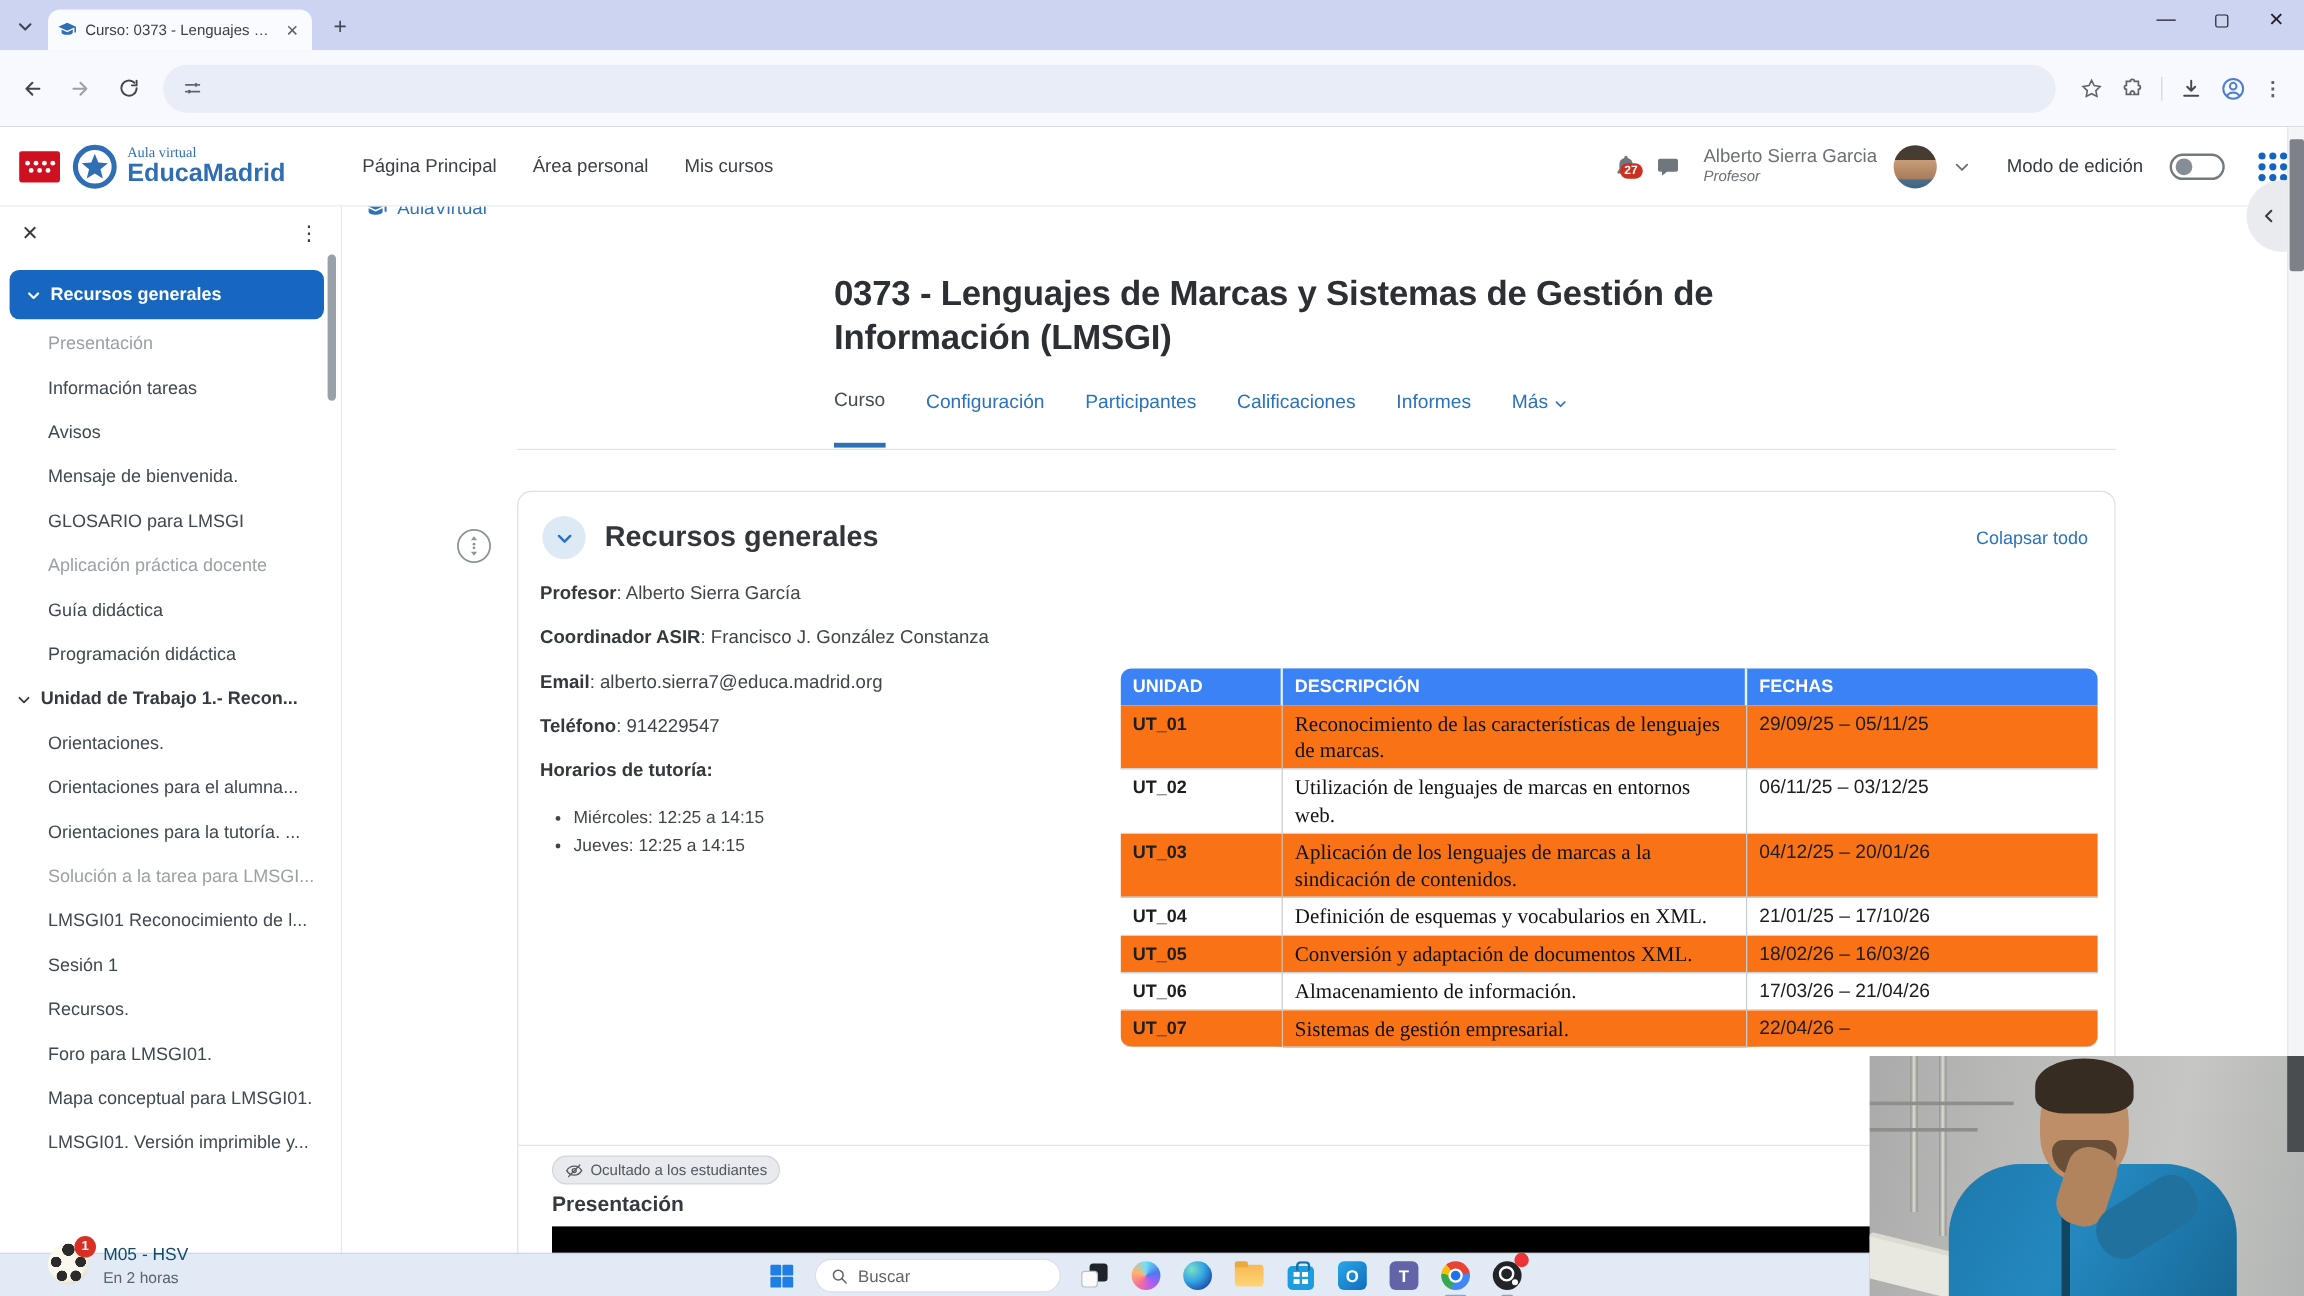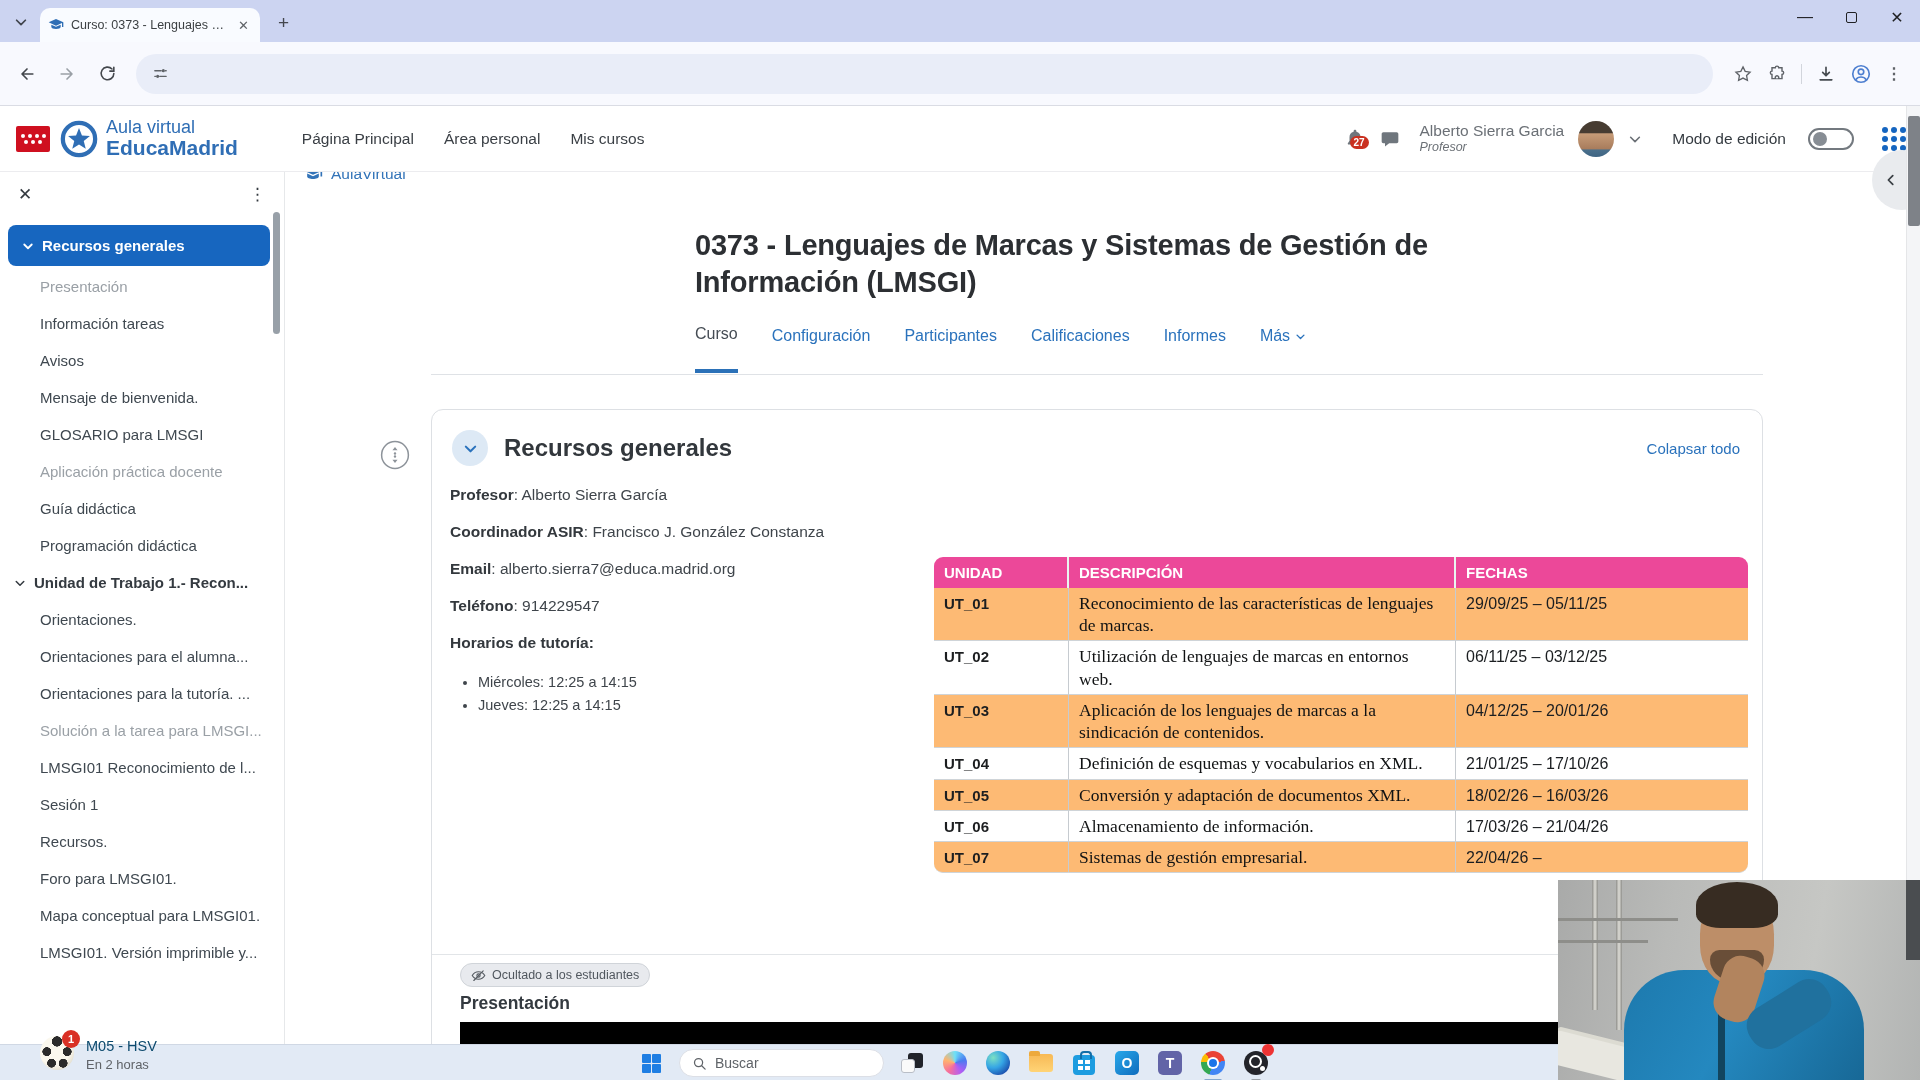--- a/index.html
+++ b/index.html
@@ -31,21 +31,21 @@
 
   
   .mheader { position:absolute; left:0; top:106px; width:1920px; height:66px; background:#fff;
     border-bottom:1px solid #ececef; display:flex; align-items:center; z-index:3; }
   .flag { width:34px; height:26px; background:#cf1020; margin-left:16px; border-radius:2px;
     display:flex; flex-direction:column; align-items:center; justify-content:center; gap:2px; }
   .flag .r { display:flex; gap:3px; }
   .flag i { width:4px; height:4px; background:#fff; border-radius:50%; display:block; }
   .brand { display:flex; align-items:center; gap:8px; margin-left:10px; }
   .brand-txt { line-height:1.05; }
-  .brand-top { font-size:18px; color:#2f6eb5; }
+  .brand-top { font-size:12px; color:#2f6eb5;font-family:Liberation Serif, serif; }
   .brand-name { font-size:21px; font-weight:bold; color:#2f6eb5; }
   .mnav { display:flex; gap:30px; margin-left:64px; font-size:15.5px; color:#3a3f45; }
   .mnav span { cursor:default; }
   .hright { position:absolute; right:14px; display:flex; align-items:center; gap:14px; }
   .bellwrap { position:relative; }
   .badge27 { position:absolute; left:6px; top:8px; background:#ca3120; color:#fff; font-size:10px;
     padding:1px 4px; border-radius:8px; font-weight:bold; }
   .uname { text-align:left; line-height:1.2; margin-left:6px; }
   .uname .n { font-size:15.5px; color:#6b7076; }
   .uname .r { font-size:12.5px; color:#6b7076; font-style:italic; }
@@ -97,28 +97,28 @@
   .drag-handle { position:absolute; left:-52px; top:30px; }
   .info { padding:14px 0 0 18px; width:480px; font-size:15.5px; color:#3f454b; }
   .info p { margin-bottom:19px; }
   .info b { color:#33383d; }
   .tut-list { margin:4px 0 0 28px; line-height:22px; font-size:14.5px; }
   .tut-list li { margin-bottom:1px; }
 
   
   .utable { position:absolute; left:502px; top:147px; width:814px; border-collapse:separate;
     border-spacing:0; font-size:16px; }
-  .utable th { background:#ec4899; color:#fff; font-size:15px; font-weight:bold; text-align:left;
+  .utable th { background:#3b82f6; color:#fff; font-size:15px; font-weight:bold; text-align:left;
     padding:7px 10px; border-right:2px solid #e9f6f0; }
   .utable th:last-child { border-right:none; }
   .utable th:first-child { border-top-left-radius:9px; }
   .utable th:last-child { border-top-right-radius:9px; }
   .utable td { border-bottom:1px solid #cfd4d8; border-right:1px solid #c6cbd0; vertical-align:top; padding:4px 10px; }
   .utable td:last-child { border-right:none; }
-  .utable tr.alt td { background:#fdba74; }
+  .utable tr.alt td { background:#f97316; }
   .utable tr:last-child td:first-child { border-bottom-left-radius:9px; }
   .utable tr:last-child td:last-child { border-bottom-right-radius:9px; }
   .ucode { font-weight:bold; font-size:15px; color:#1c1e20; padding-top:7px !important; }
   .udesc { font-family:"Liberation Serif", serif; font-size:17.5px; color:#101213; line-height:1.27; }
   .udates { font-size:16px; color:#1b1e21; padding-top:7px !important; white-space:nowrap; }
 
   .card-divider { position:absolute; left:0; top:544px; width:100%; height:1px; background:#e2e5e8; }
   .hidden-badge { position:absolute; left:28px; top:553px; height:24px; display:inline-flex; align-items:center;
     gap:6px; background:#e8eaee; border:1px solid #d0d4d9; border-radius:12px; padding:0 10px;
     font-size:12.5px; color:#50575e; }

